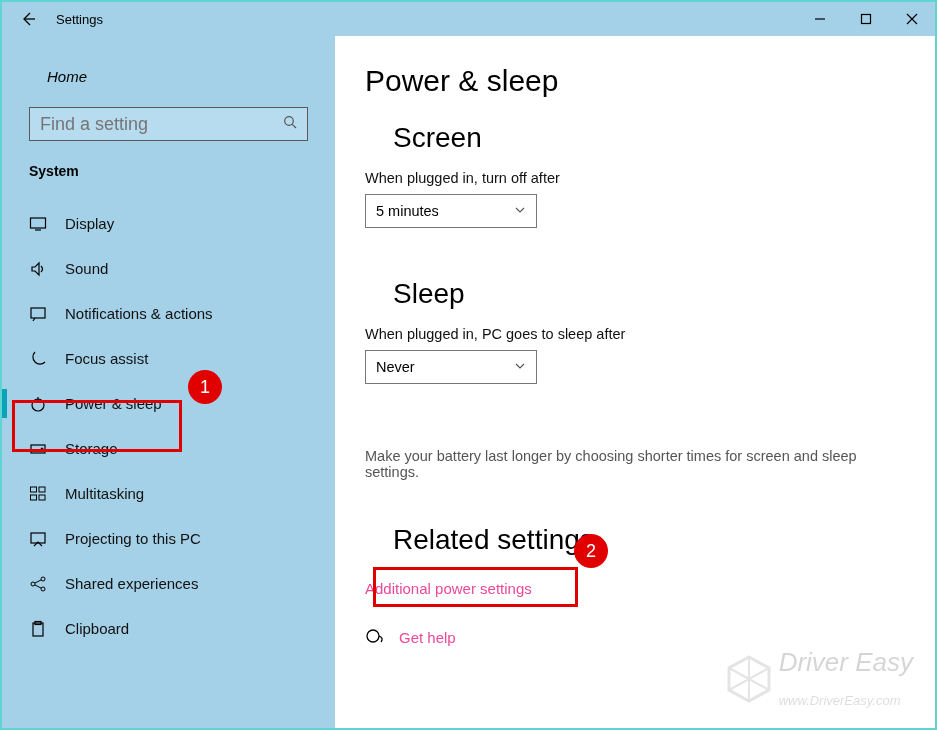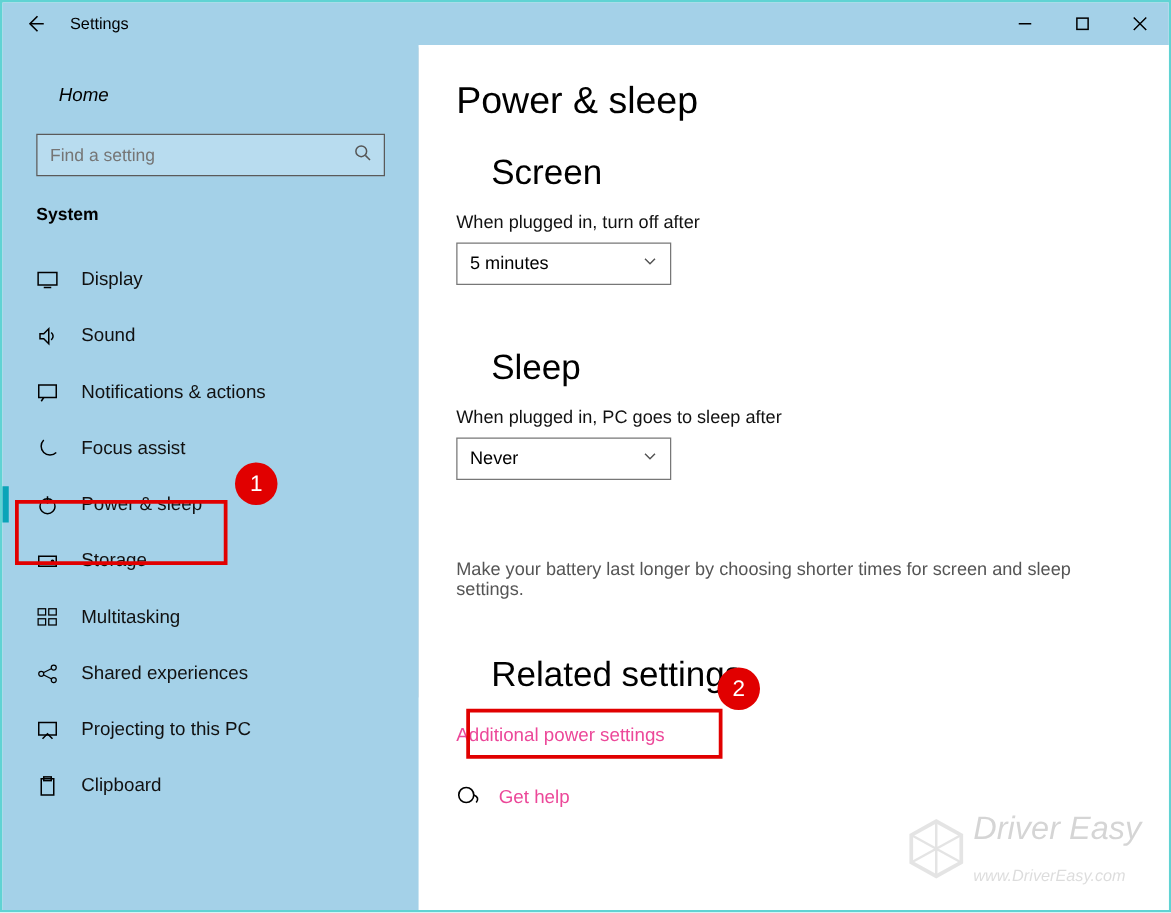--- a/index.html
+++ b/index.html
@@ -1,29 +1,29 @@
 <!DOCTYPE html>
 <html><head>
 <meta charset="utf-8">
 <style>
   * { box-sizing: border-box; margin: 0; padding: 0; font-family: "Segoe UI", Arial, sans-serif; }
   body { width: 937px; height: 730px; overflow: hidden; }
   .window { width: 937px; height: 730px; border: 2px solid #60d3d3; display: flex; flex-direction: column; background: #fff; position: relative; }
   .titlebar { height: 34px; display: flex; align-items: center; background: #a4d1e8; }
-  .tb-left { display:flex; align-items:flex-start; padding-left:18px; gap:20px; }
+  .tb-left { display:flex; align-items:center; padding-left:18px; gap:20px; }
   .tb-back svg { width:16px; height:16px; display:block; }
   .tb-title { font-size: 13px; color:#000; }
   .tb-btns { margin-left:auto; display:flex; }
   .tb-btn { width:46px; height:34px; display:flex; align-items:center; justify-content:center; }
   .tb-btn svg { width:12px; height:12px; display:block; }
   .body { flex:1; display:flex; min-height:0; }
   .sidebar { width: 333px; background:#a4d1e8; padding-top: 28px; position:relative; }
   .home { display:flex; align-items:center; gap:18px; padding: 4px 0 4px 27px; font-size:15px; color:#000; margin-bottom:18px;font-style:italic; }
   .searchbox { margin: 0 27px 22px 27px; height: 34px; border:1px solid #5a5a5a; background:#b8dcef; display:flex; align-items:center; padding:0 10px; justify-content:space-between; }
-  .searchbox input { border:none; outline:none; background:transparent; font-size:14px; color:#555; width: 200px; }
+  .searchbox input { border:none; outline:none; background:transparent; font-size:18px; color:#555; width: 200px; }
   .section-label { font-weight:600; font-size:14px; padding-left:27px; margin-bottom:22px; color:#000; }
   .nav { display:flex; flex-direction:column; }
   .nav-item { display:flex; align-items:center; gap:18px; height:45px; padding-left:27px; font-size:15px; color:#111; position:relative; }
   .nav-item .ic { width:18px; height:18px; display:flex; align-items:center; justify-content:center; }
   .nav-item .ic svg { width:18px; height:18px; display:block; stroke:#000; }
   .nav-item.active::before { content:""; position:absolute; left:0; top:8px; bottom:8px; width:5px; background:#0aa4b8; }
   .content { flex:1; background:#fff; padding: 28px 30px 0 30px; overflow:hidden; position:relative; }
   .scroll-track { position:absolute; top:2px; right:-2px; width:3px; height:520px; background:#c9c9c9; }
   h1 { font-weight:400; font-size:30px; margin-bottom:26px; }
   h2 { font-weight:400; font-size:28px; margin-top: -2px; margin-bottom:16px;margin-left:28px; }
@@ -161,36 +161,36 @@
                 <rect x="10" y="2" width="6" height="5" stroke="#000" fill="none"></rect>
                 <rect x="1.5" y="10" width="6" height="5" stroke="#000" fill="none"></rect>
                 <rect x="10" y="10" width="6" height="5" stroke="#000" fill="none"></rect>
               </svg>
             </span>
           <span>Multitasking</span>
         </div>
         <div class="nav-item">
           <span class="ic">
               <svg viewBox="0 0 18 18">
+                <rect x="2" y="3" width="14" height="10" stroke="#000" stroke-width="1.2" fill="none"></rect>
+                <path d="M5 16 L9 12 L13 16" stroke="#000" stroke-width="1.2" fill="none"></path>
+              </svg>
+            </span>
+          <span>Projecting to this PC</span>
+        </div>
+        <div class="nav-item">
+          <span class="ic">
+              <svg viewBox="0 0 18 18">
                 <circle cx="4" cy="9" r="2" stroke="#000" fill="none"></circle>
                 <circle cx="14" cy="4" r="2" stroke="#000" fill="none"></circle>
                 <circle cx="14" cy="14" r="2" stroke="#000" fill="none"></circle>
                 <path d="M6 8 L12 5 M6 10 L12 13" stroke="#000"></path>
               </svg>
             </span>
           <span>Shared experiences</span>
-        </div>
-        <div class="nav-item">
-          <span class="ic">
-              <svg viewBox="0 0 18 18">
-                <rect x="2" y="3" width="14" height="10" stroke="#000" stroke-width="1.2" fill="none"></rect>
-                <path d="M5 16 L9 12 L13 16" stroke="#000" stroke-width="1.2" fill="none"></path>
-              </svg>
-            </span>
-          <span>Projecting to this PC</span>
         </div>
         <div class="nav-item">
           <span class="ic">
               <svg viewBox="0 0 18 18">
                 <rect x="4" y="3" width="10" height="13" stroke="#000" stroke-width="1.2" fill="none"></rect>
                 <rect x="6" y="1.5" width="6" height="3" stroke="#000" stroke-width="1.2" fill="none"></rect>
               </svg>
             </span>
           <span>Clipboard</span>
         </div>

